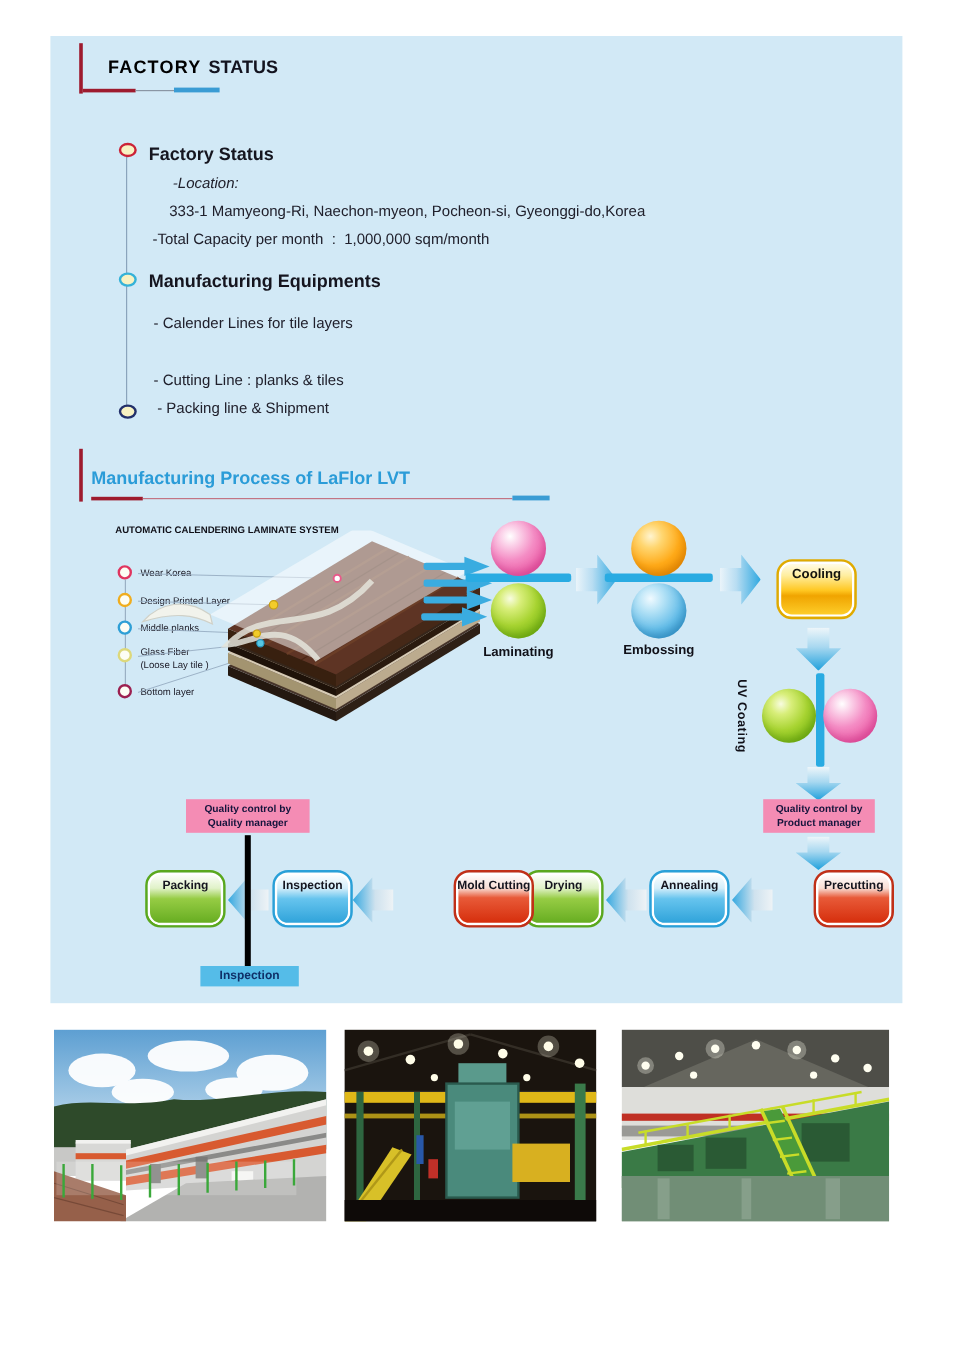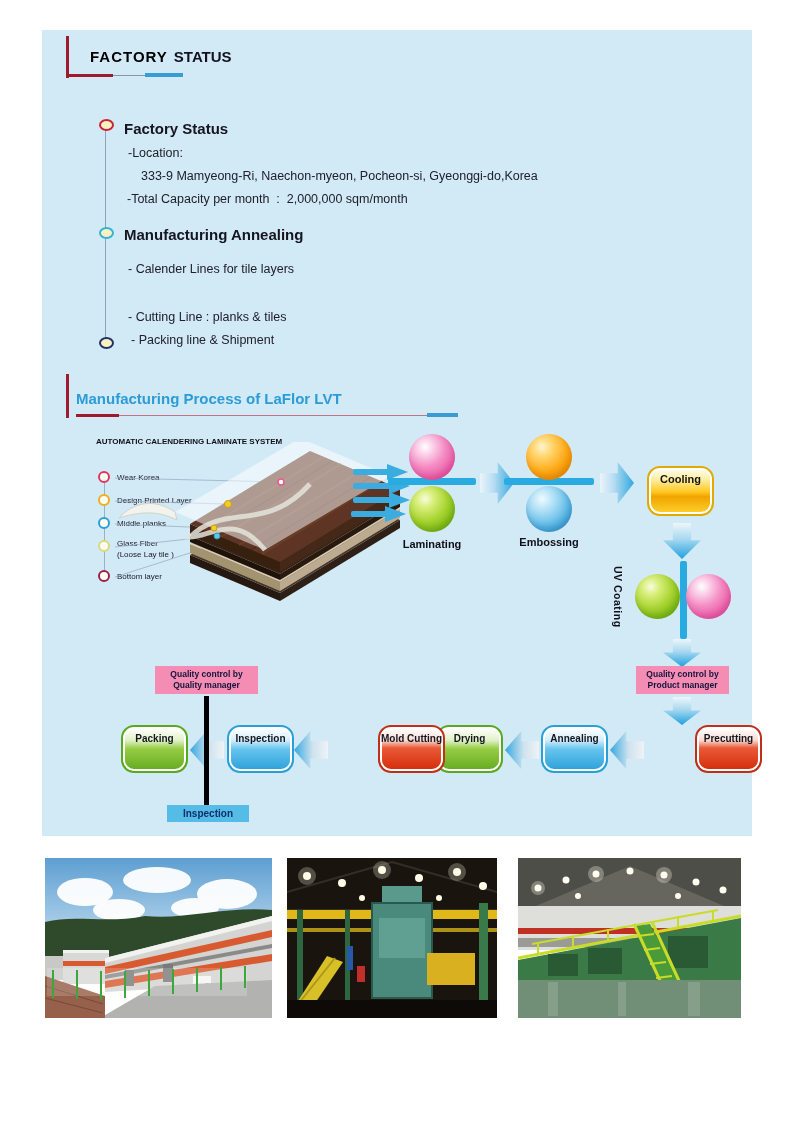--- a/index.html
+++ b/index.html
@@ -65,26 +65,26 @@
   <div class="hdr-title">
     <span class="hdr-accent">FACTORY</span><span class="hdr-main">STATUS</span>
   </div>
   <div class="u-red"></div>
   <div class="u-thin"></div>
   <div class="u-blue"></div>
 
   <div class="vline" style="left:105px;top:128px;height:215px;"></div>
   <div class="bullet" style="left:99px;top:119px;"></div>
   <div class="h1" style="left:124px;top:120px;">Factory Status</div>
-  <div class="txt" style="left:128px;top:146px;">-Location:</div>
-  <div class="txt" style="left:141px;top:169px;">333-9 Mamyeong-Ri, Naechon-myeon, Pocheon-si, Gyeonggi-do,Korea</div>
-  <div class="txt" style="left:127px;top:192px;">-Total Capacity per month  :  2,000,000 sqm/month</div>
+  <div class="txt" style="left:144px;top:146px;font-style:italic;">-Location:</div>
+  <div class="txt" style="left:141px;top:169px;">333-1 Mamyeong-Ri, Naechon-myeon, Pocheon-si, Gyeonggi-do,Korea</div>
+  <div class="txt" style="left:127px;top:192px;">-Total Capacity per month  :  1,000,000 sqm/month</div>
 
   <div class="bullet b-cyan" style="left:99px;top:227px;"></div>
-  <div class="h1" style="left:124px;top:226px;">Manufacturing Annealing</div>
+  <div class="h1" style="left:124px;top:226px;">Manufacturing Equipments</div>
   <div class="txt" style="left:128px;top:262px;">- Calender Lines for tile layers</div>
   <div class="txt" style="left:128px;top:310px;">- Cutting Line : planks &amp; tiles</div>
   <div class="txt" style="left:131px;top:333px;">- Packing line &amp; Shipment</div>
   <div class="bullet b-navy" style="left:99px;top:337px;"></div>
 
   <div class="p-vbar"></div>
   <div class="p-head">Manufacturing Process of LaFlor LVT</div>
   <div class="pu-red"></div>
   <div class="pu-thin"></div>
   <div class="pu-blue"></div>
@@ -182,21 +182,21 @@
   <div class="ball pink" style="left:686px;top:574px;width:45px;height:45px;"></div>
   <div class="uv-label" style="left:612px;top:566px;">UV Coating</div>
   <div class="block-arrow down" style="left:663px;top:639px;width:38px;height:28px;"></div>
 
   <div class="qc-box" style="left:636px;top:666px;width:93px;height:28px;">
     <span>Quality control by</span>
     <span>Product manager</span>
   </div>
   <div class="block-arrow down" style="left:663px;top:697px;width:38px;height:28px;"></div>
 
-  <div class="flow-btn red" style="left:647px;top:725px;"><span>Precutting</span></div>
+  <div class="flow-btn red" style="left:630px;top:725px;"><span>Precutting</span></div>
   <div class="block-arrow left" style="left:610px;top:731px;width:34px;height:38px;"></div>
   <div class="flow-btn blue" style="left:541px;top:725px;"><span>Annealing</span></div>
   <div class="block-arrow left" style="left:505px;top:731px;width:34px;height:38px;"></div>
   <div class="flow-btn green" style="left:436px;top:725px;"><span>Drying</span></div>
   <div class="block-arrow left" style="left:400px;top:731px;width:34px;height:38px;"></div>
   <div class="flow-btn red" style="left:330px;top:725px;"><span>Mold Cutting</span></div>
   <div class="block-arrow left" style="left:294px;top:731px;width:34px;height:38px;"></div>
   <div class="flow-btn blue" style="left:227px;top:725px;"><span>Inspection</span></div>
   <div class="block-arrow left" style="left:190px;top:731px;width:34px;height:38px;"></div>
   <div class="flow-btn green" style="left:121px;top:725px;"><span>Packing</span></div>

